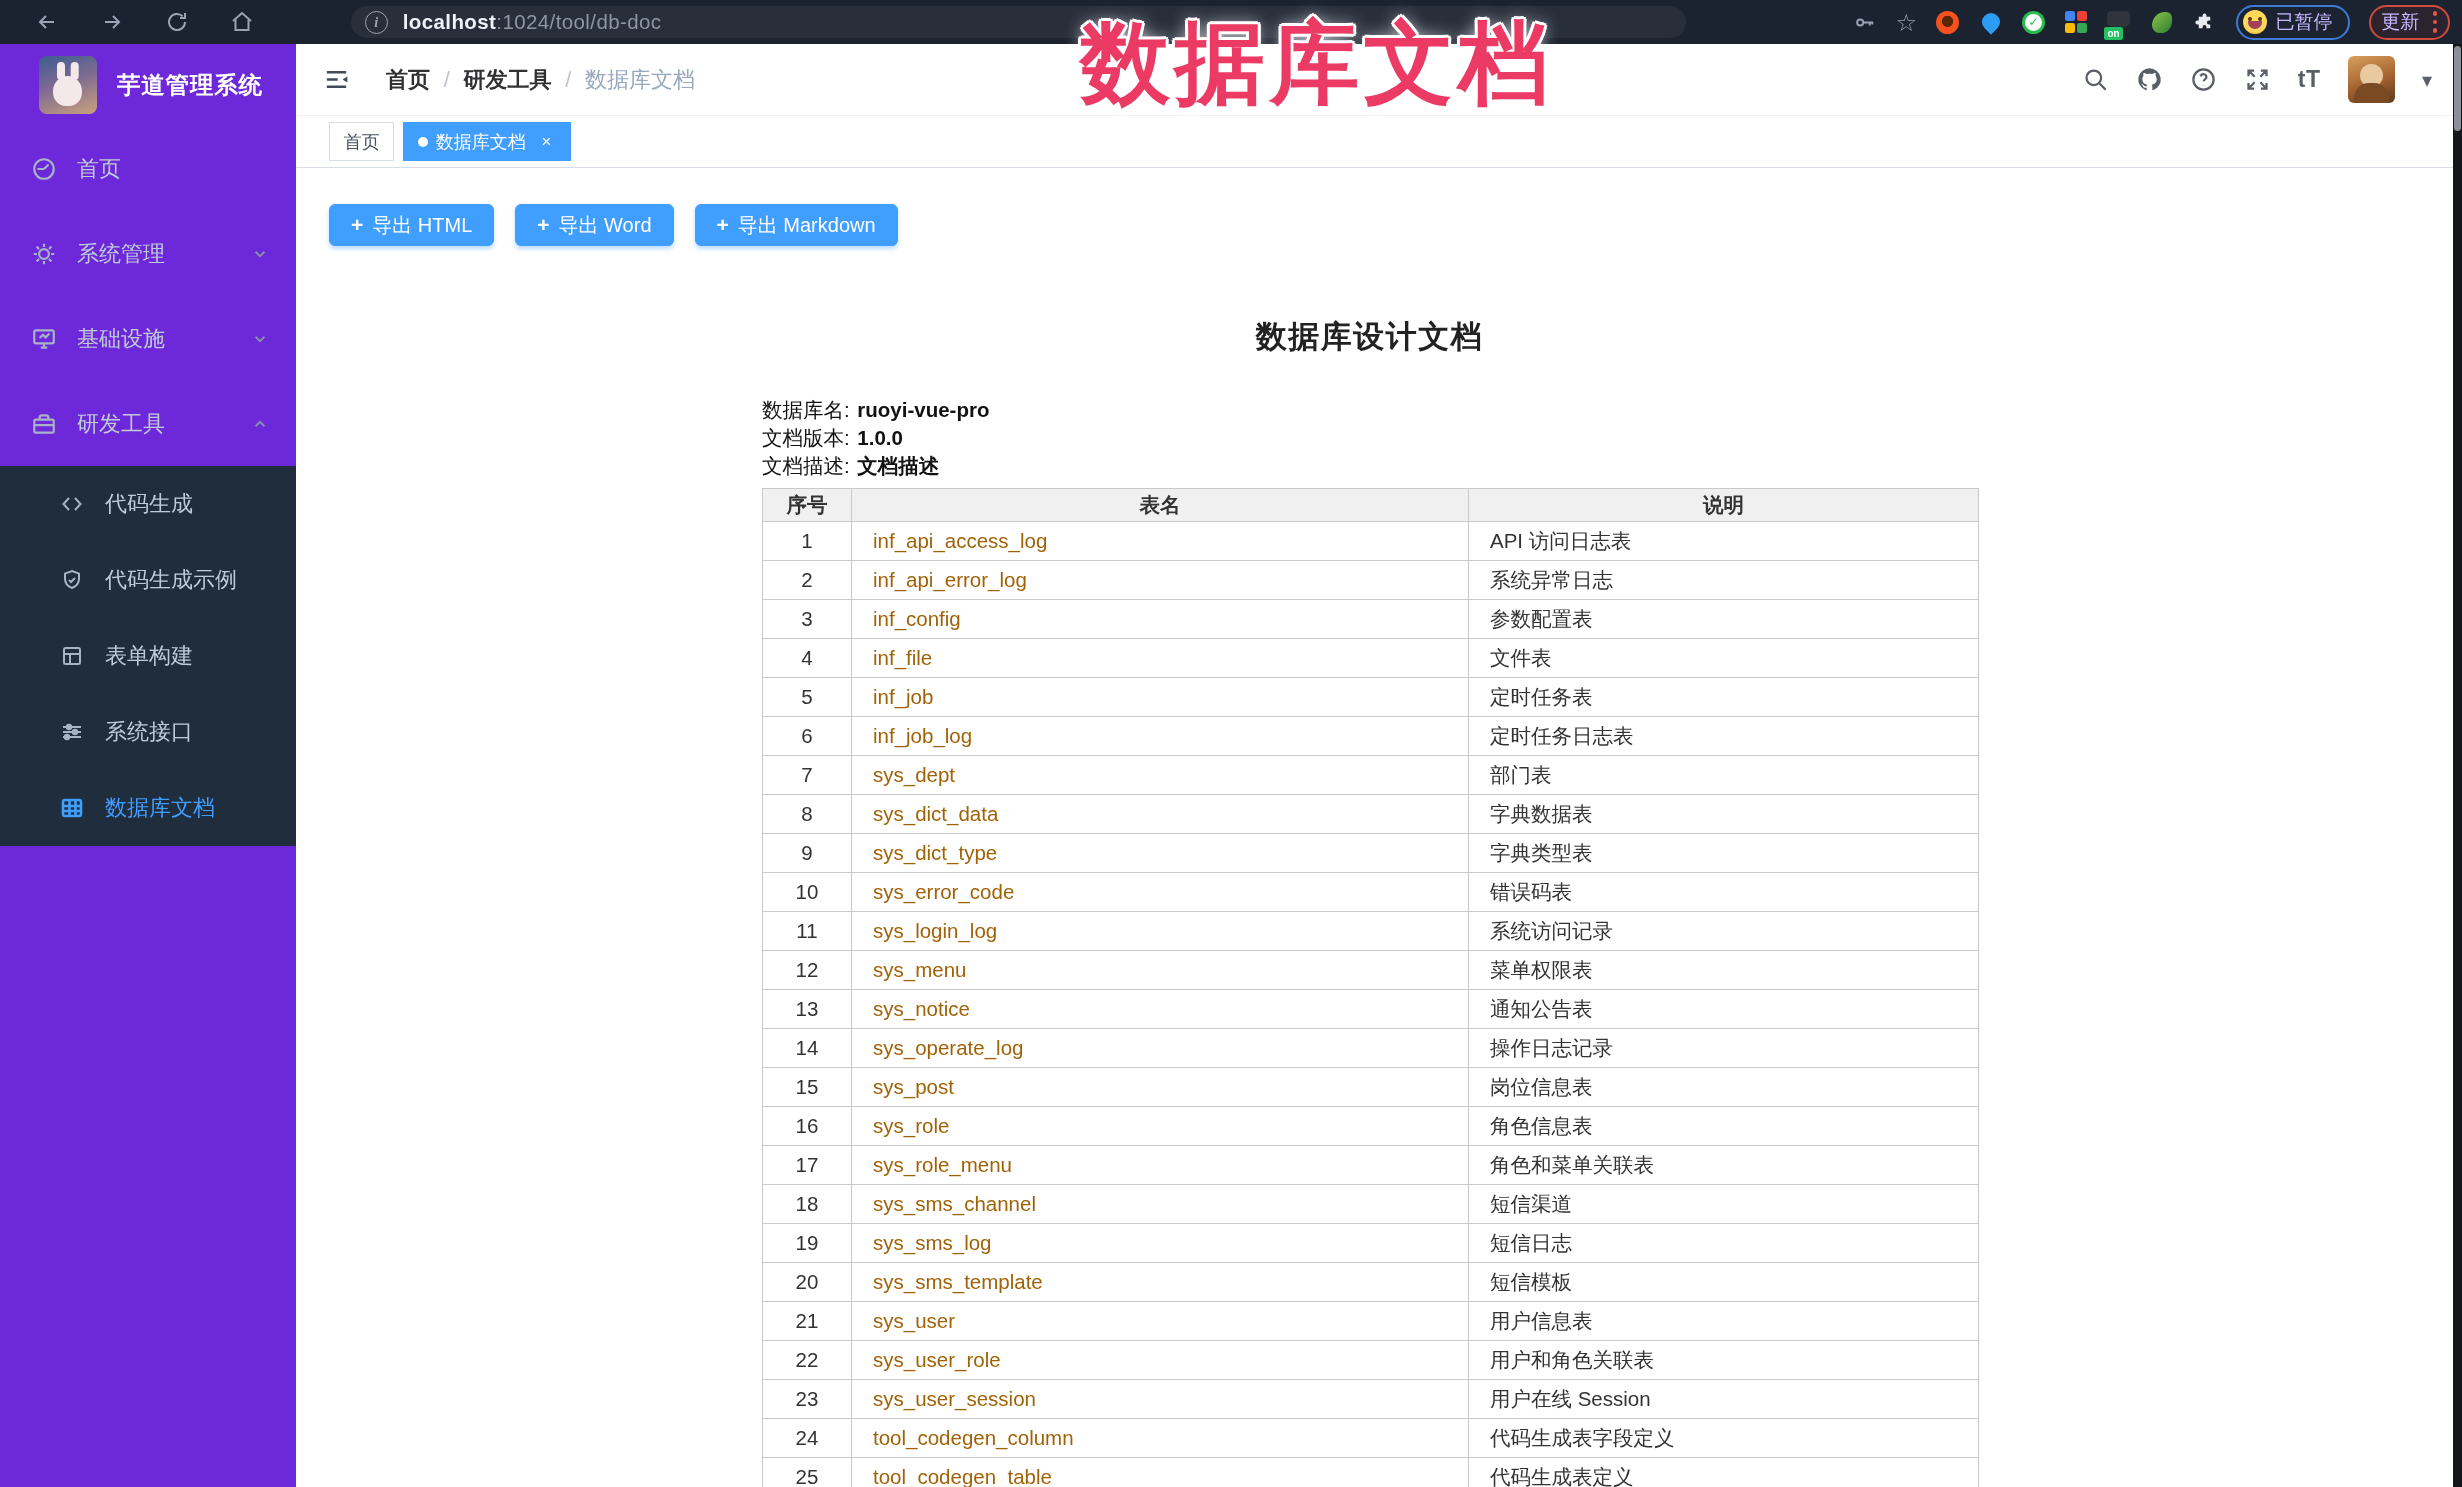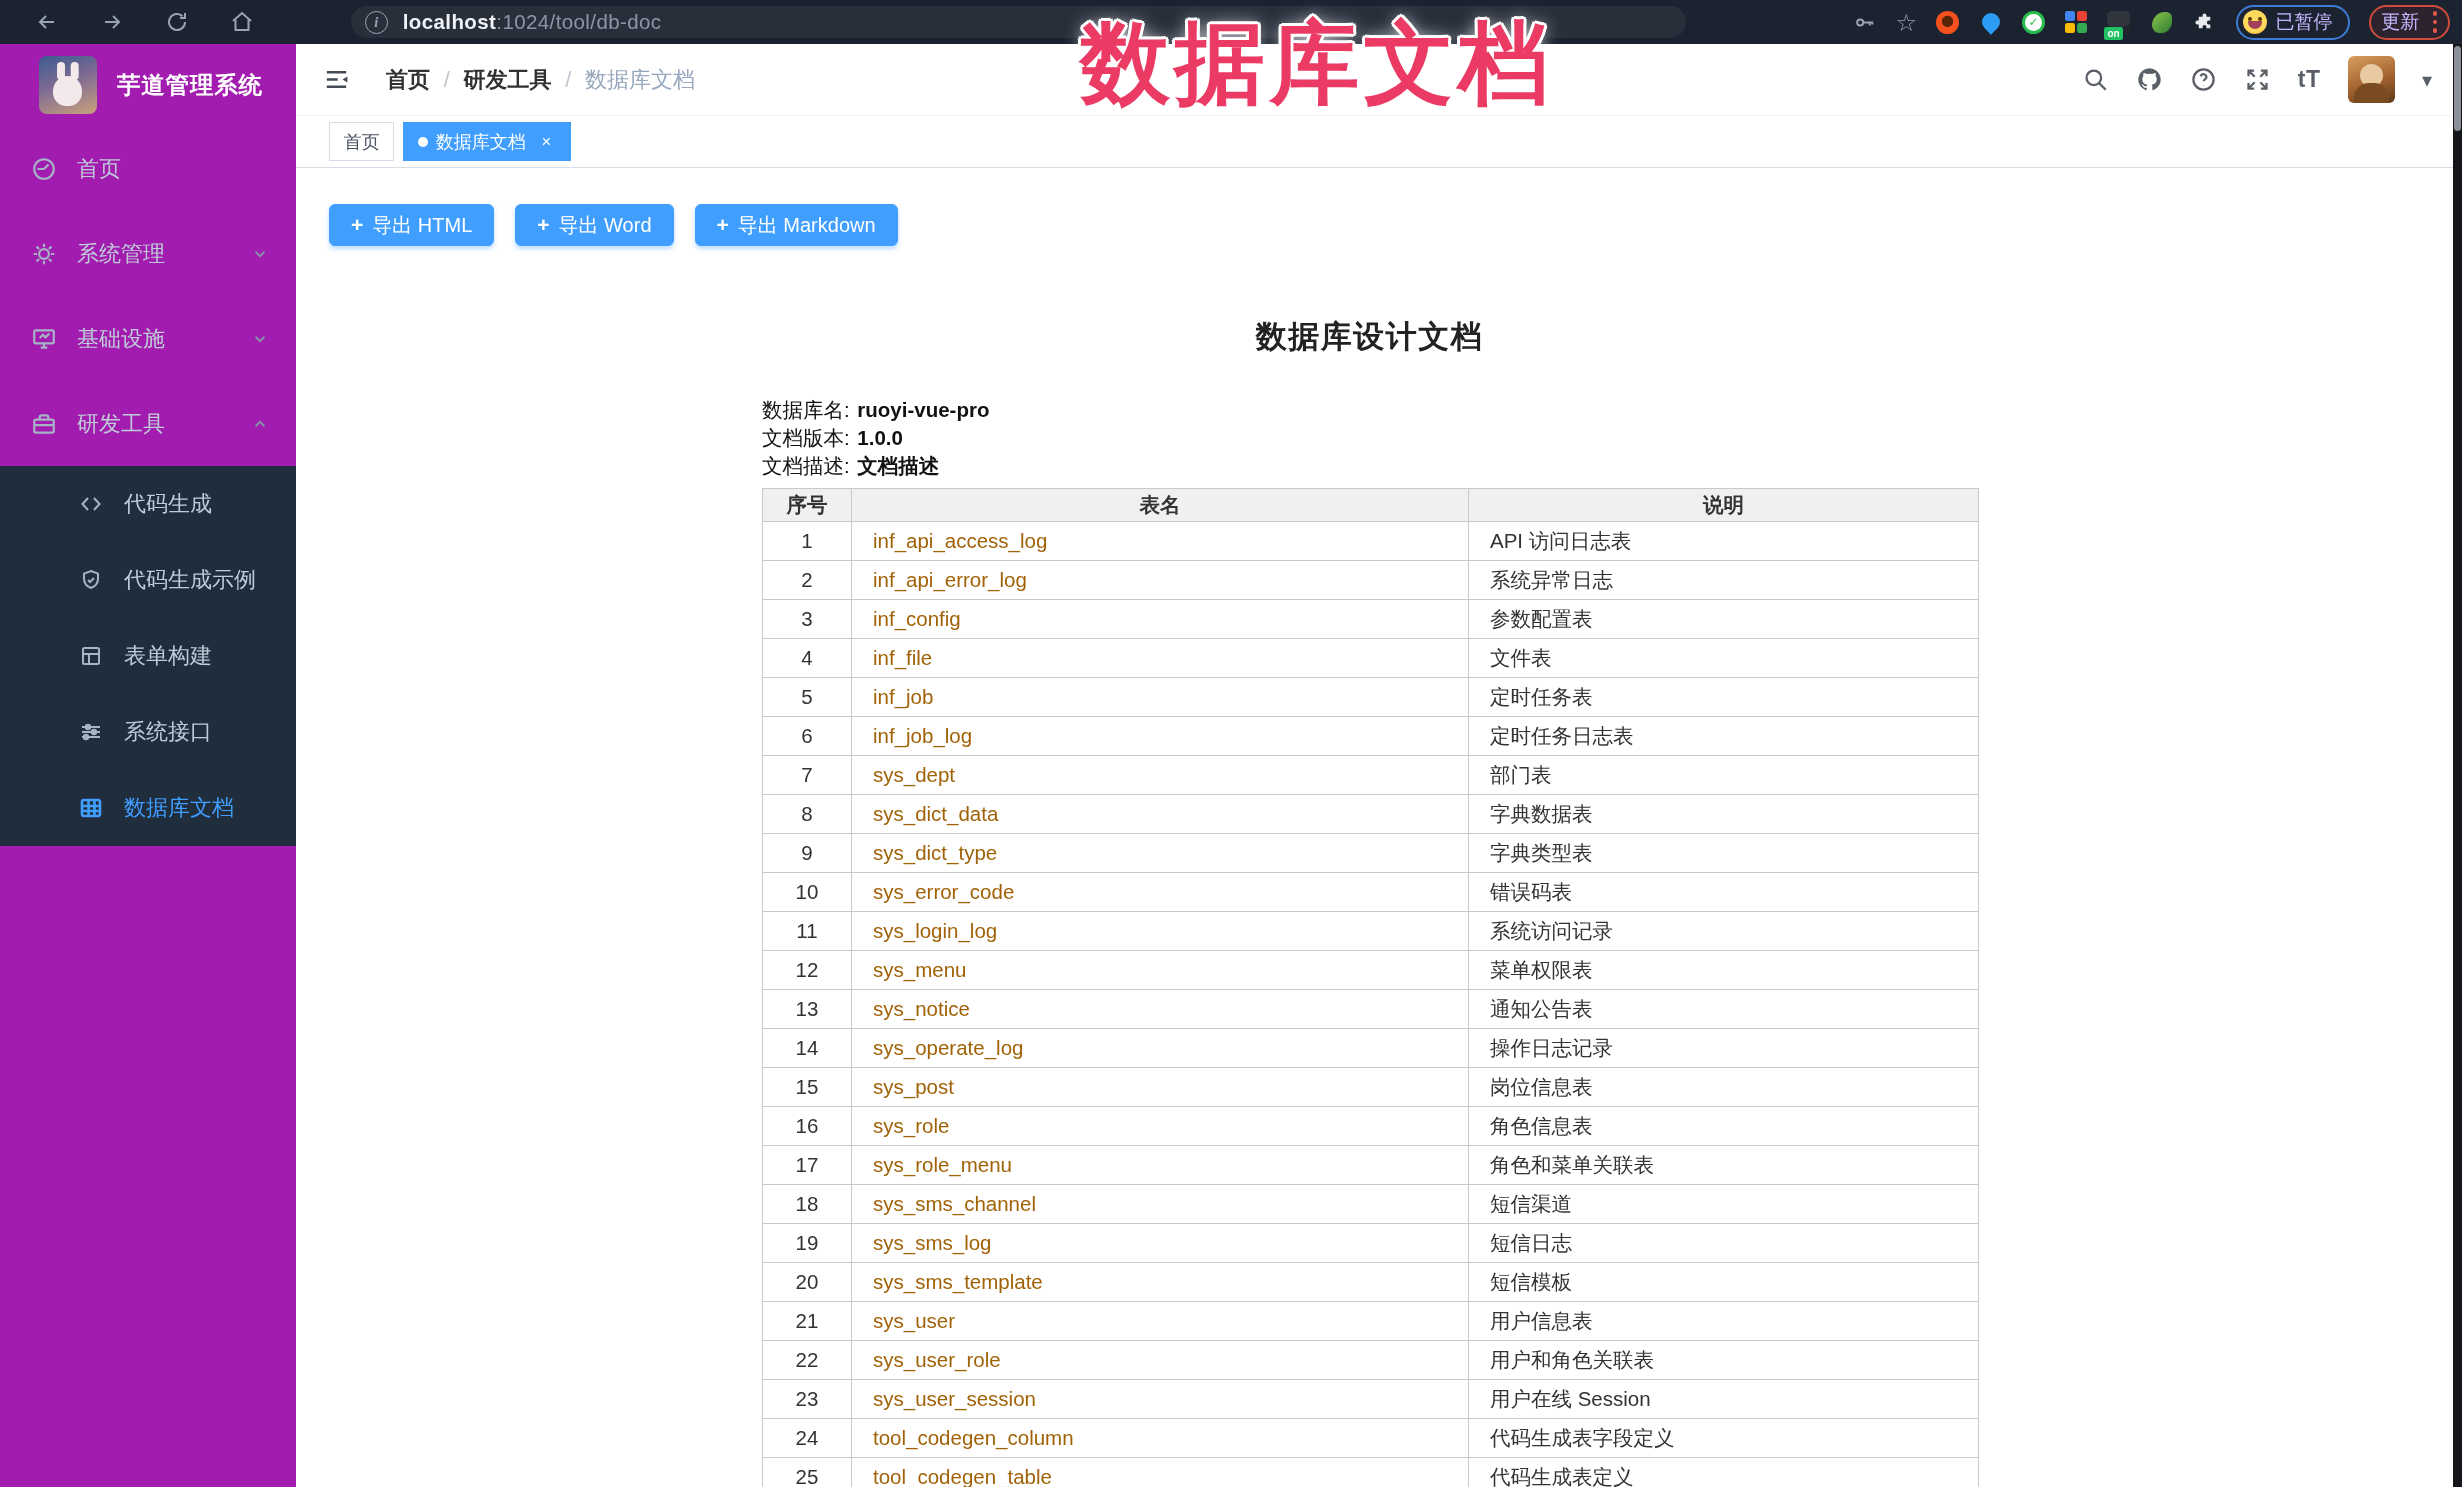--- a/index.html
+++ b/index.html
@@ -46,38 +46,38 @@
     border-radius:0 0 13.7px 13.7px; background:#a3405b; }
   .chip-label { font-size:19px; color:#c4b5fd; }
   .chip-update { border:2.3px solid #cf4b3c; padding:0 10.6px; gap:13.7px; background:rgba(120,40,40,0.18); }
   .dots3 { display:flex; flex-direction:column; gap:3.8px; }
   .dots3 i { width:4.6px; height:4.6px; border-radius:50%; background:#e2584a; }
 
   
   .page { position:absolute; top:44px; left:0; right:0; bottom:0; display:flex; }
 
   
-  .sidebar { width:296px; flex:0 0 296px; background:#a21caf; color:#bfcbd9; position:relative; }
+  .sidebar { width:296px; flex:0 0 296px; background:#6d28d9; color:#bfcbd9; position:relative; }
   .logo-row { height:82px; display:flex; align-items:center; padding-left:39px; }
   .logo-avatar { width:58px; height:58px; border-radius:7.6px; overflow:hidden; flex:0 0 58px;
     background:linear-gradient(160deg,#3b5c8f 0%,#7e6a93 45%,#caa27c 100%); position:relative; }
   .logo-avatar:before { content:""; position:absolute; left:14.4px; top:20px; width:29px; height:30px;
     background:#f3e9ea; border-radius:50% 50% 45% 45%; }
   .logo-avatar:after { content:""; position:absolute; left:18px; top:6px; width:7.6px; height:18px;
     background:#f3e9ea; border-radius:6px; box-shadow:13.7px 0 0 #f3e9ea; }
   .logo-title { margin-left:20px; font-size:23.5px; font-weight:bold; color:#fff; letter-spacing:0.8px; }
   .menu-item { height:85px; display:flex; align-items:center; padding:0 27px 0 30px; cursor:pointer; }
   .menu-item .mi-ico { width:27px; height:27px; color:#a6b4c6; display:flex; align-items:center; justify-content:center; }
   .menu-item .mi-ico svg { width:26px; height:26px; display:block; }
   .menu-item .mi-label { margin-left:20px; font-size:22px; }
   .menu-item .chev { margin-left:auto; color:#8794a8; }
   .chev svg { width:18px; height:18px; display:block; }
   .chev.up svg { transform:rotate(180deg); }
   .submenu { background:#1f2d3d; }
-  .sub-item { height:76px; display:flex; align-items:center; padding-left:78px; cursor:pointer; }
+  .sub-item { height:76px; display:flex; align-items:center; padding-left:59px; cursor:pointer; }
   .sub-item .mi-ico { width:26px; height:26px; color:#a6b4c6; display:flex; align-items:center; justify-content:center; }
   .sub-item .mi-ico svg { width:24px; height:24px; display:block; }
   .sub-item .mi-label { margin-left:20px; font-size:22px; }
   .sub-item.active .mi-label, .sub-item.active .mi-ico { color:#409eff; }
 
   
   .main { flex:1; background:#fff; position:relative; min-width:0; }
   .navbar { height:71px; display:flex; align-items:center; background:#fff; }
   .hamburger { margin-left:26px; color:#444b55; }
   .hamburger svg { width:29px; height:29px; display:block; }

